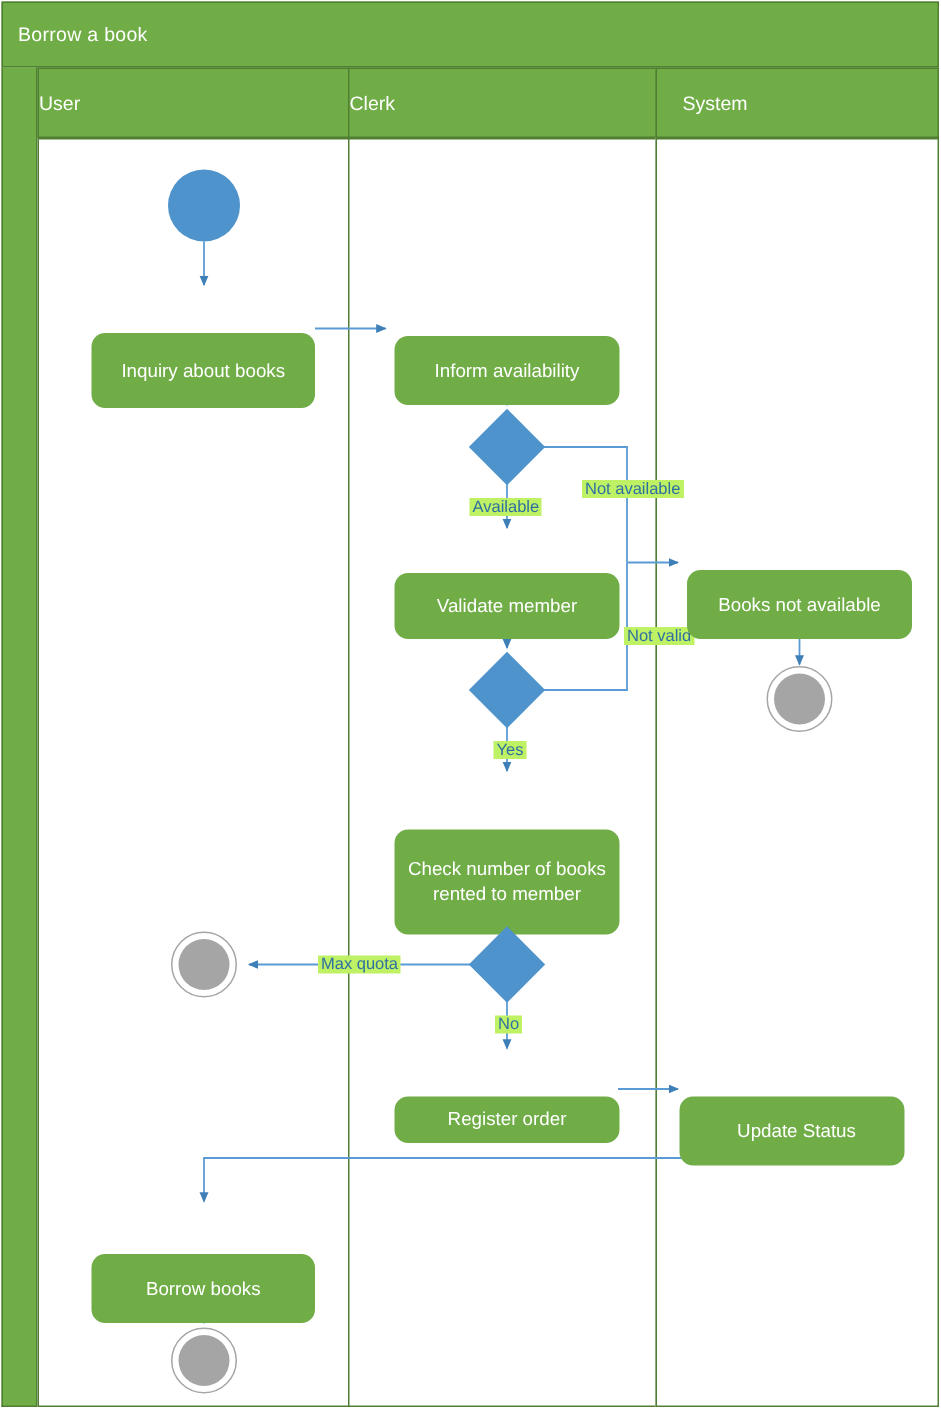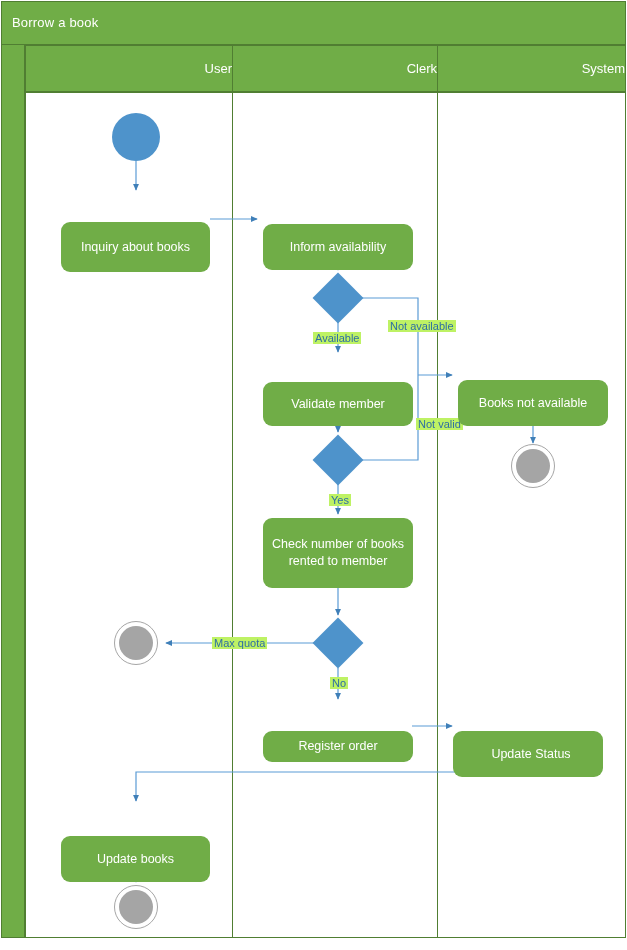--- a/index.html
+++ b/index.html
@@ -52,21 +52,21 @@
     position: absolute;
     top: 45px;
     height: 47px;
     background: #70AD47;
     border: 1px solid #507E32;
     box-sizing: border-box;
     color: #ffffff;
     font-size: 13px;
     display: flex;
     align-items: center;
-    justify-content: flex-end;
+    justify-content: flex-start;
   }
   .lane-body {
     position: absolute;
     top: 92px;
     height: 846px;
     background: #ffffff;
     border: 1px solid #507E32;
     box-sizing: border-box;
   }
   
@@ -140,21 +140,21 @@
   </div>
 
   <div class="pool-left-strip"></div>
 
   <div class="lane-header" style="left:25px;width:208px;">
     <span>User</span>
   </div>
   <div class="lane-header" style="left:232px;width:206px;">
     <span>Clerk</span>
   </div>
-  <div class="lane-header" style="left:437px;width:189px;">
+  <div class="lane-header" style="left:437px;width:189px;padding-left:17px;">
     <span>System</span>
   </div>
 
   <div class="lane-body" style="left:25px;width:208px;"></div>
   <div class="lane-body" style="left:232px;width:206px;"></div>
   <div class="lane-body" style="left:437px;width:189px;"></div>
 
   <svg class="edge-svg" viewBox="0 0 627 950" xmlns="http://www.w3.org/2000/svg">
     <defs>
       <marker id="arrow" markerWidth="7" markerHeight="7" refX="6.2" refY="3" orient="auto" markerUnits="userSpaceOnUse">
@@ -215,40 +215,40 @@
   </div>
 
   <div class="decision" style="left:320px;top:280px;width:36px;height:36px;"></div>
 
   <div class="action" style="left:263px;top:354px;width:150px;height:44px;">
     <span>Validate member</span>
   </div>
 
   <div class="decision" style="left:320px;top:442px;width:36px;height:36px;"></div>
 
-  <div class="action" style="left:263px;top:490px;width:150px;height:70px;justify-content:flex-end;">
+  <div class="action" style="left:263px;top:525px;width:150px;height:70px;justify-content:flex-end;">
     <span>Check number of books rented to member</span>
   </div>
 
   <div class="decision" style="left:320px;top:625px;width:36px;height:36px;"></div>
 
   <div class="action" style="left:263px;top:703px;width:150px;height:31px;">
     <span>Register order</span>
   </div>
 
   <div class="action" style="left:458px;top:352px;width:150px;height:46px;">
     <span>Books not available</span>
   </div>
 
   <div class="action" style="left:453px;top:703px;width:150px;height:46px;padding-left:12px;">
     <span>Update Status</span>
   </div>
 
   <div class="action" style="left:61px;top:808px;width:149px;height:46px;">
-    <span>Update books</span>
+    <span>Borrow books</span>
   </div>
 
   <div class="end-node" style="left:511px;top:444px;width:44px;height:44px;"></div>
 
   <div class="end-node" style="left:114px;top:621px;width:44px;height:44px;"></div>
 
   <div class="end-node" style="left:114px;top:885px;width:44px;height:44px;"></div>
 
 </div>
 

